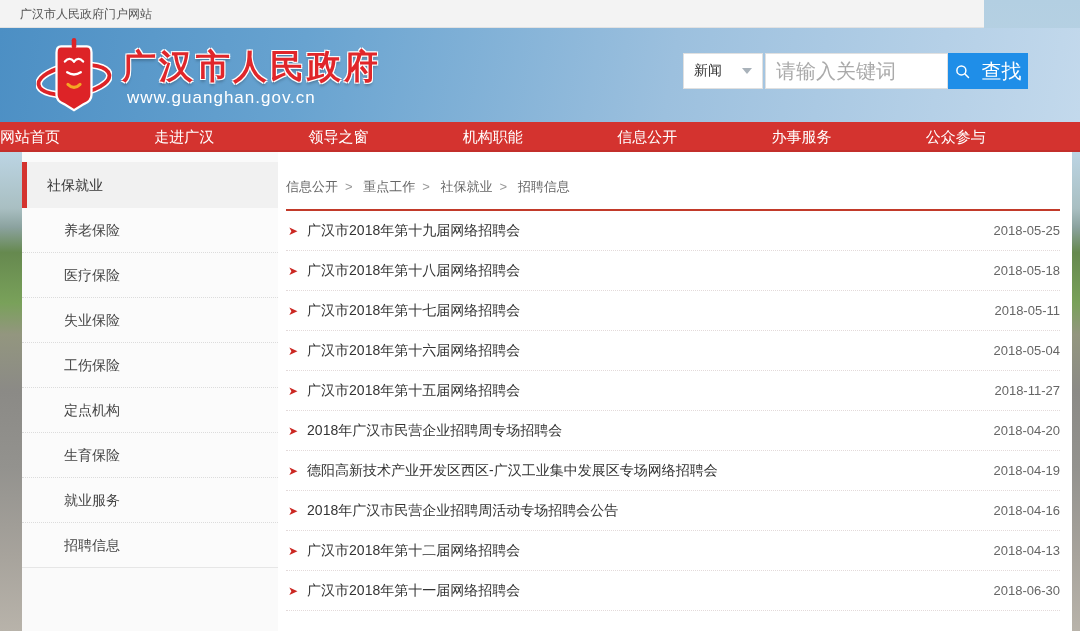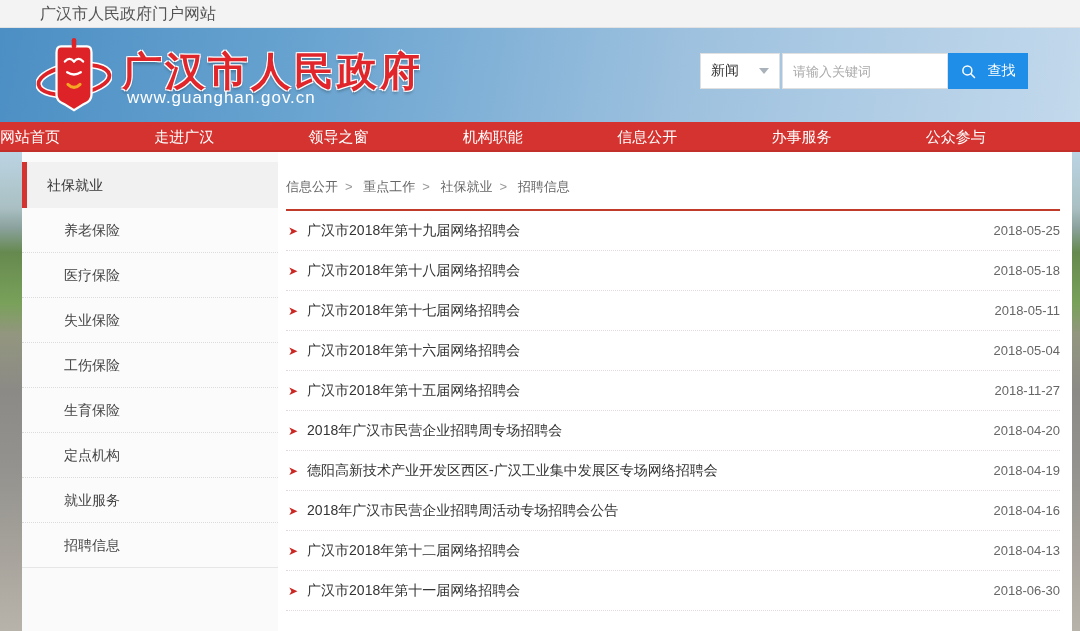--- a/index.html
+++ b/index.html
@@ -8,45 +8,45 @@
 
   .page { position:relative; width:1080px; height:631px; overflow:hidden;
     
     background:linear-gradient(180deg,
       #b3cfe2 0%, #bcd5e4 24%, #a9bfc2 33%, #8ba29f 36%,
       #66894f 40%, #79a15a 48%, #93967f 53%, #8b8a86 62%,
       #93928e 74%, #a7a39c 88%, #b8b3aa 100%);
   }
 
   
-  .topbar { position:absolute; left:0; top:0; width:1080px; height:28px;
+  .topbar { position:absolute; left:0; top:0; width:984px; height:28px;
     background:#f3f3f3; border-bottom:1px solid #e2e2e2;
-    font-size:16px; color:#555; line-height:28px; padding-left:40px; }
+    font-size:12px; color:#555; line-height:28px; padding-left:20px; }
 
   
   .header { position:absolute; left:0; top:28px; width:1080px; height:94px;
     background:linear-gradient(100deg,#4c8fc4 0%, #68a3d0 28%, #9cc0de 62%, #c3d9ec 100%); }
 
   .logo { position:absolute; left:36px; top:7px; width:76px; height:82px; }
 
-  .site-name { position:absolute; left:122px; top:16px; font-size:40px; font-weight:bold;
+  .site-name { position:absolute; left:122px; top:16px; font-size:34px; font-weight:bold;
     font-family:"DejaVu Serif","Liberation Serif",serif; color:#e0262a; letter-spacing:3px;
     text-shadow:-1px -1px 0 #fff, 1px -1px 0 #fff, -1px 1px 0 #fff, 1px 1px 0 #fff, 0 3px 3px rgba(0,0,0,.25); }
   .site-url { position:absolute; left:127px; top:60px; font-size:17px; color:#fff; letter-spacing:1px; }
 
   .search { position:absolute; right:52px; top:25px; height:36px; display:flex; align-items:stretch; }
   .search .select { width:80px; background:#fff; border:1px solid #e0e0e0; margin-right:2px;
     display:flex; align-items:center; justify-content:space-between; padding:0 10px;
     font-size:14px; color:#333; cursor:pointer; }
   .search .caret { width:0; height:0; border-left:5px solid transparent; border-right:5px solid transparent;
     border-top:6px solid #a9b2ba; }
-  .search input { width:166px; border:1px solid #e0e0e0; background:#fff; padding:17px 10px;
-    font-size:13px; color:#333; outline:none; }
+  .search input { width:183px; border:1px solid #e0e0e0; background:#fff; padding:17px 10px;
+    font-size:20px; color:#333; outline:none; }
   .search input::placeholder { color:#aaa; }
-  .search .btn { width:80px; background:#1f8ee8; color:#fff; border:none; font-size:14px;
+  .search .btn { width:80px; background:#1f8ee8; color:#fff; border:none; font-size:20px;
     display:flex; align-items:center; justify-content:center; gap:12px; cursor:pointer;text-align:center; }
 
   
   .nav { position:absolute; left:0; top:122px; width:1080px; height:30px;
     background:#d4332f; display:flex; align-items:center; box-shadow:inset 0 -2px 0 rgba(0,0,0,.08); }
   .nav-item { flex:1; color:#fff; font-size:15px; line-height:30px; cursor:pointer; }
 
   
   .content { position:absolute; left:22px; top:152px; width:1050px; height:479px; display:flex; }
 
@@ -139,23 +139,23 @@
       <div>
 
           <div class="sidebar-item">养老保险</div>
 
           <div class="sidebar-item">医疗保险</div>
 
           <div class="sidebar-item">失业保险</div>
 
           <div class="sidebar-item">工伤保险</div>
 
+          <div class="sidebar-item">定点机构</div>
+
           <div class="sidebar-item">生育保险</div>
-
-          <div class="sidebar-item">定点机构</div>
 
           <div class="sidebar-item">就业服务</div>
 
           <div class="sidebar-item">招聘信息</div>
         </div>
     </div>
 
     <div class="main">
       <div class="breadcrumb">
         

